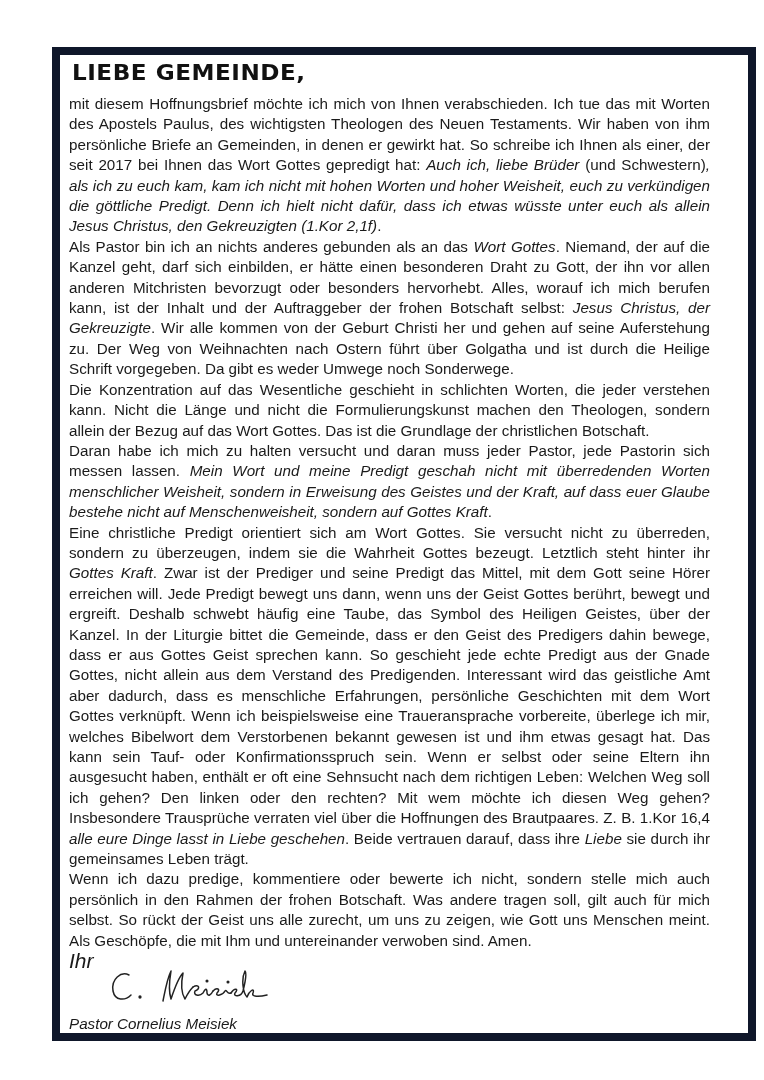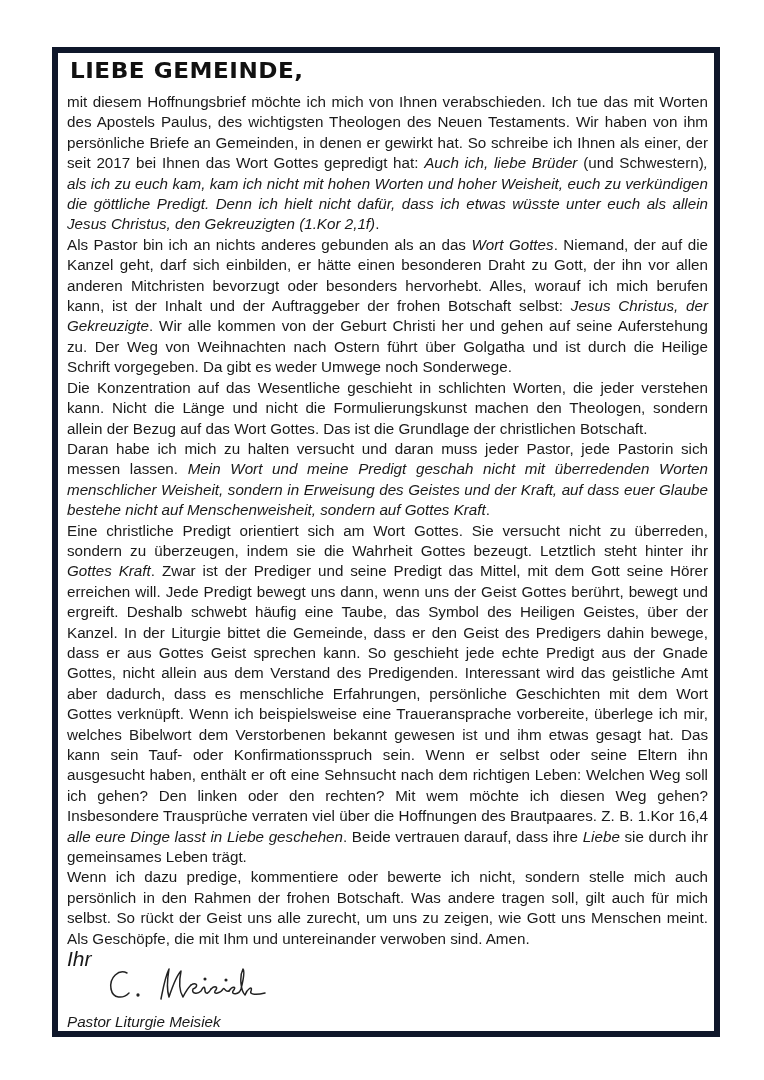--- a/index.html
+++ b/index.html
@@ -12,22 +12,23 @@
       height: 1080px;
       position: relative;
       overflow: hidden;
     }
     .letter-box {
       position: absolute;
       left: 52px;
       top: 47px;
       width: 656px;
       height: 978px;
-      border: 6px solid #0f172a;
+      border: 8px solid #0f172a;
       box-sizing: content-box;
+      padding-left: 32px;
     }
     .letter-inner {
       position: absolute;
       left: 9px;
       top: 0;
       width: 641px;
     }
     .heading {
       font-family: "DejaVu Sans", sans-serif;
       font-weight: bold;
@@ -109,15 +110,15 @@
 
           <path d="M86 22 C92 18, 94 24, 88 26 C86 30, 92 32, 96 28 C98 24, 100 22, 100 28 C101 32, 104 30, 106 26"></path>
           <circle cx="100" cy="16" r="0.8" fill="#222"></circle>
           <path d="M106 26 C110 22, 114 24, 110 28 C108 32, 116 30, 118 26 C120 24, 120 30, 124 28"></path>
           <circle cx="121" cy="17" r="0.8" fill="#222"></circle>
           <path d="M124 28 C128 22, 132 24, 128 28 C126 32, 134 32, 136 26 C138 18, 140 8, 138 6 C134 14, 136 28, 140 32 C142 26, 148 22, 146 28 C144 32, 152 32, 160 30"></path>
         </g>
       </svg>
     </div>
 
-    <div class="signer">Pastor Liturgie Meisiek</div>
+    <div class="signer">Pastor Cornelius Meisiek</div>
   </div>
 </div>
 
 </body></html>

